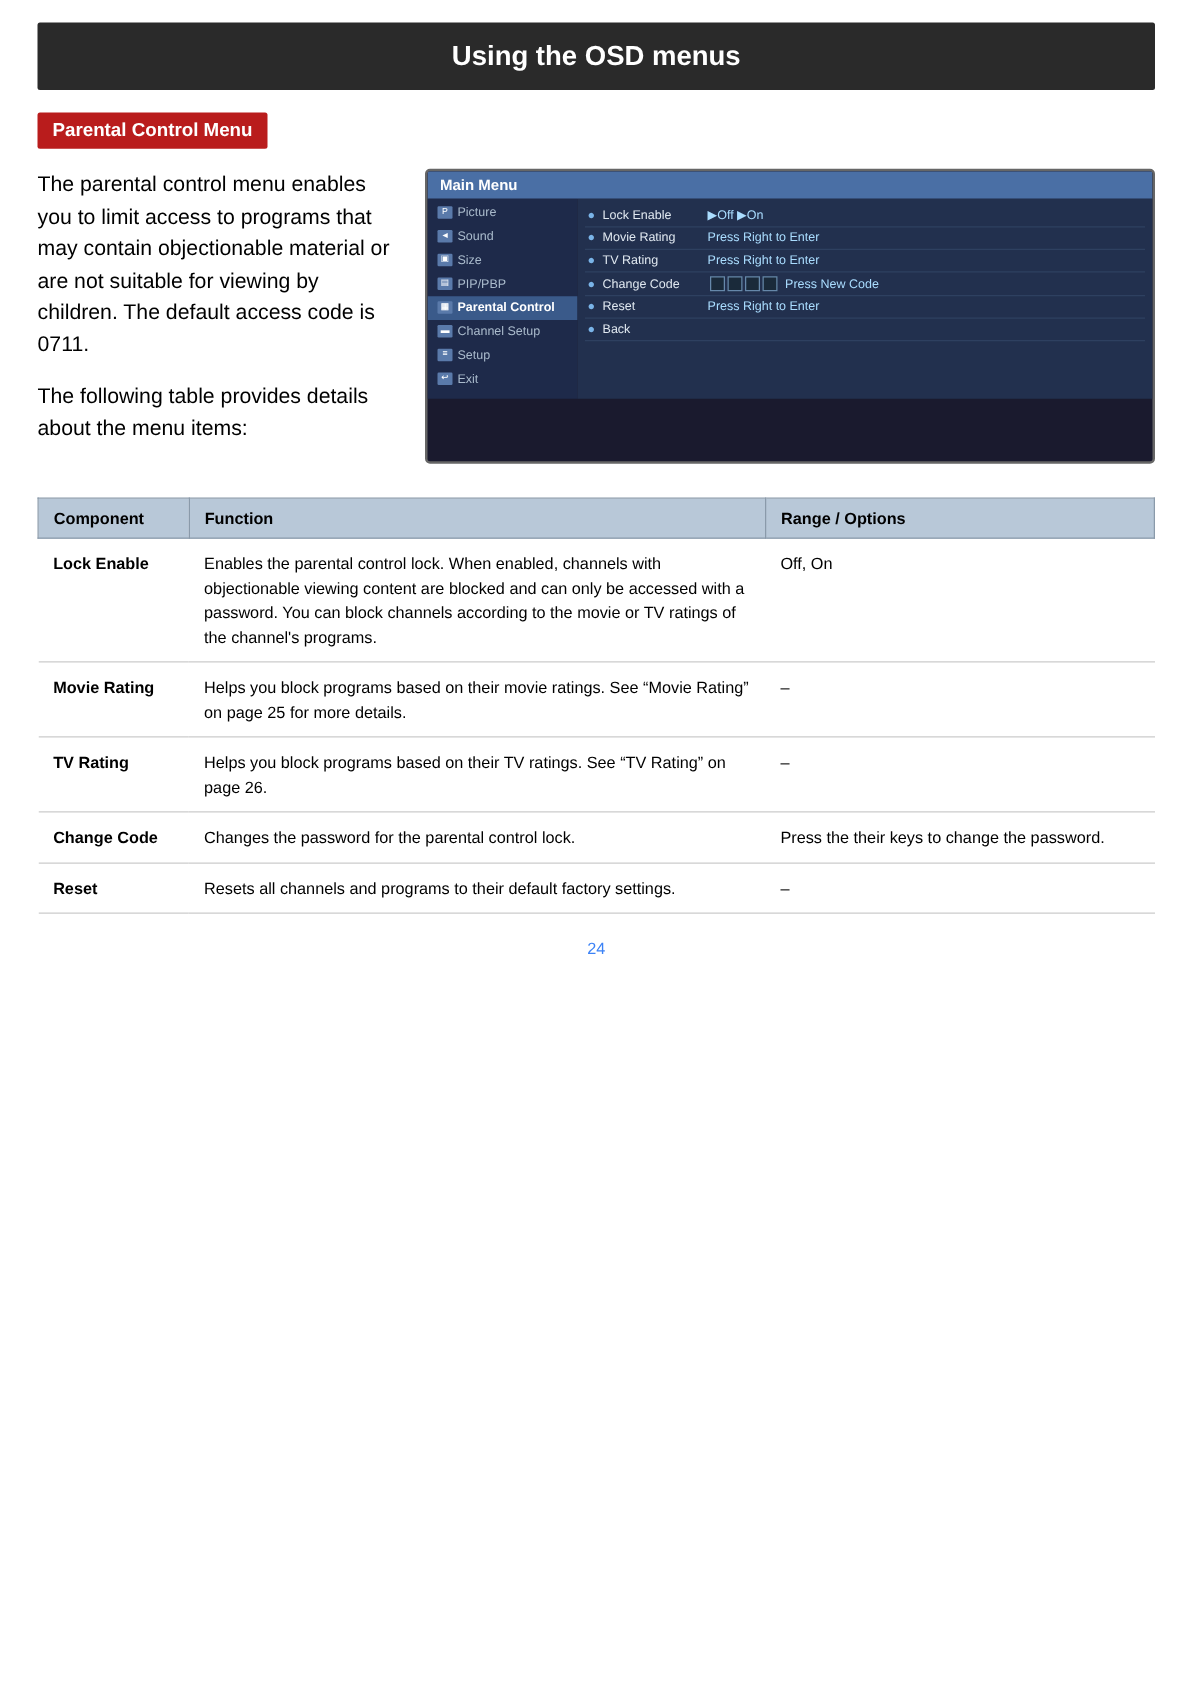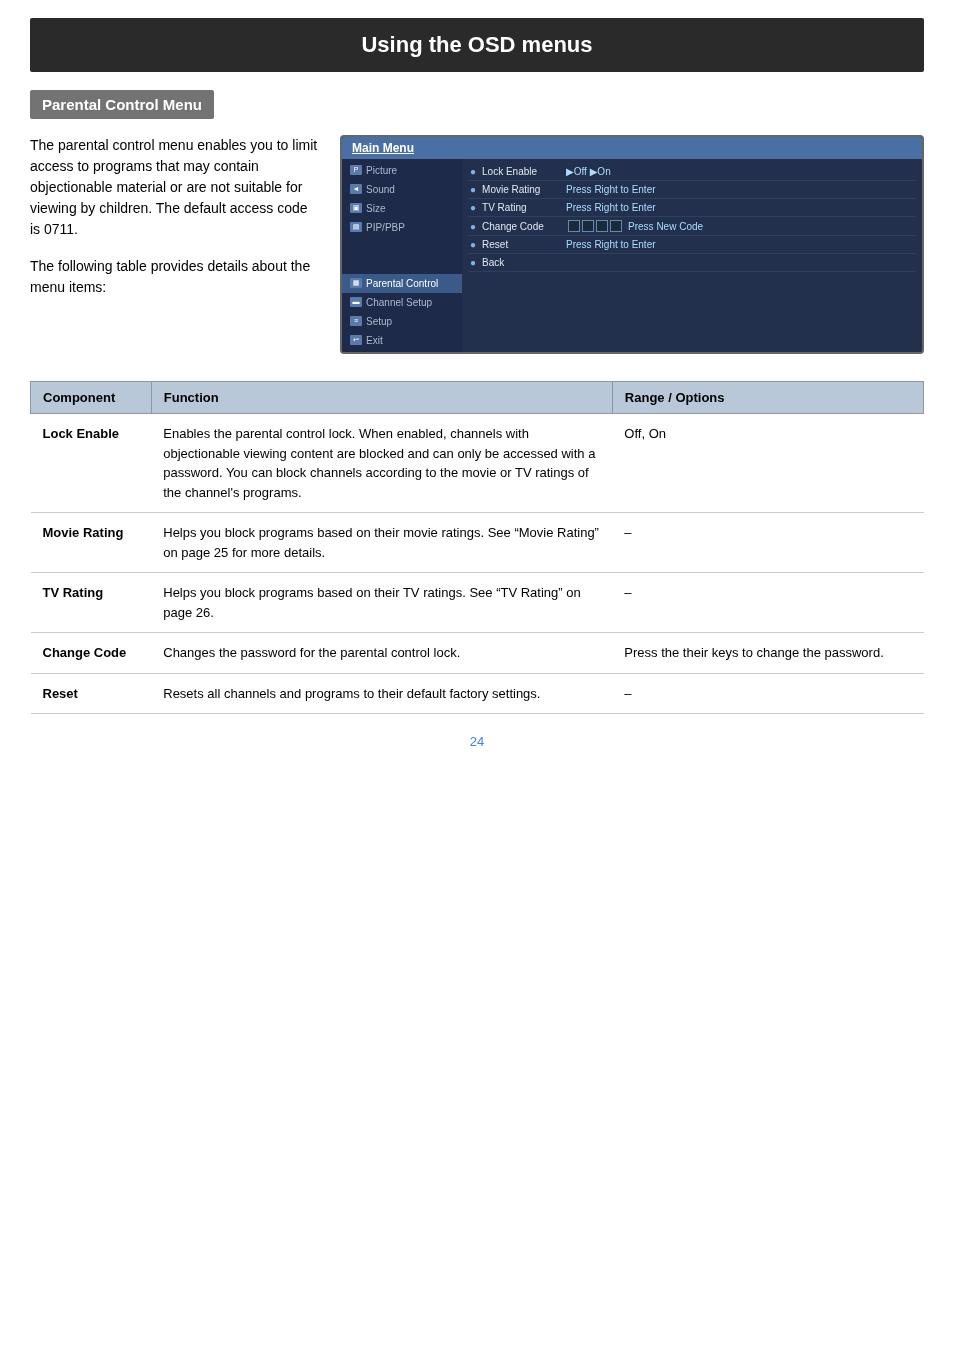--- a/index.html
+++ b/index.html
@@ -20,42 +20,42 @@
       text-align: center;
       padding: 14px 16px;
       font-size: 22px;
       font-weight: bold;
       margin: 18px 30px 18px 30px;
       border-radius: 2px;
     }
 
     
     .section-heading {
-      background: #737373;
+      background: #b91c1c;
       color: #fff;
       font-size: 15px;
       font-weight: bold;
       padding: 6px 12px;
       display: inline-block;
       margin: 0 30px 16px 30px;
       border-radius: 2px;
     }
 
     
     .content-area {
       display: flex;
       flex-direction: row;
       margin: 0 30px;
       gap: 20px;
       margin-bottom: 20px;
     }
 
     .left-text {
       flex: 0 0 290px;
-      font-size: 14px;
+      font-size: 17px;
       line-height: 1.5;
     }
 
     .left-text p {
       margin-bottom: 16px;
     }
 
     
     .osd-screenshot {
       flex: 1;
@@ -65,21 +65,20 @@
       background: #1a1a2e;
       font-size: 11px;
     }
 
     .osd-title-bar {
       background: #4a6fa5;
       color: #fff;
       padding: 4px 10px;
       font-weight: bold;
       font-size: 12px;
-      text-decoration: underline;
     }
 
     .osd-body {
       display: flex;
       flex-direction: row;
       min-height: 160px;
     }
 
     .osd-left-menu {
       background: #1e2a4a;
@@ -92,22 +91,21 @@
       color: #aabbcc;
       font-size: 10px;
       display: flex;
       align-items: flex-start;
       gap: 4px;
     }
 
     .osd-menu-item.active {
       background: #3a5a8a;
       color: #fff;
-      font-weight: normal;
-      margin-top: 37px;
+      font-weight: bold;
     }
 
     .osd-menu-item .icon-box {
       width: 12px;
       height: 10px;
       background: #5a7aaa;
       display: inline-block;
       border-radius: 1px;
       font-size: 7px;
       color: #fff;

